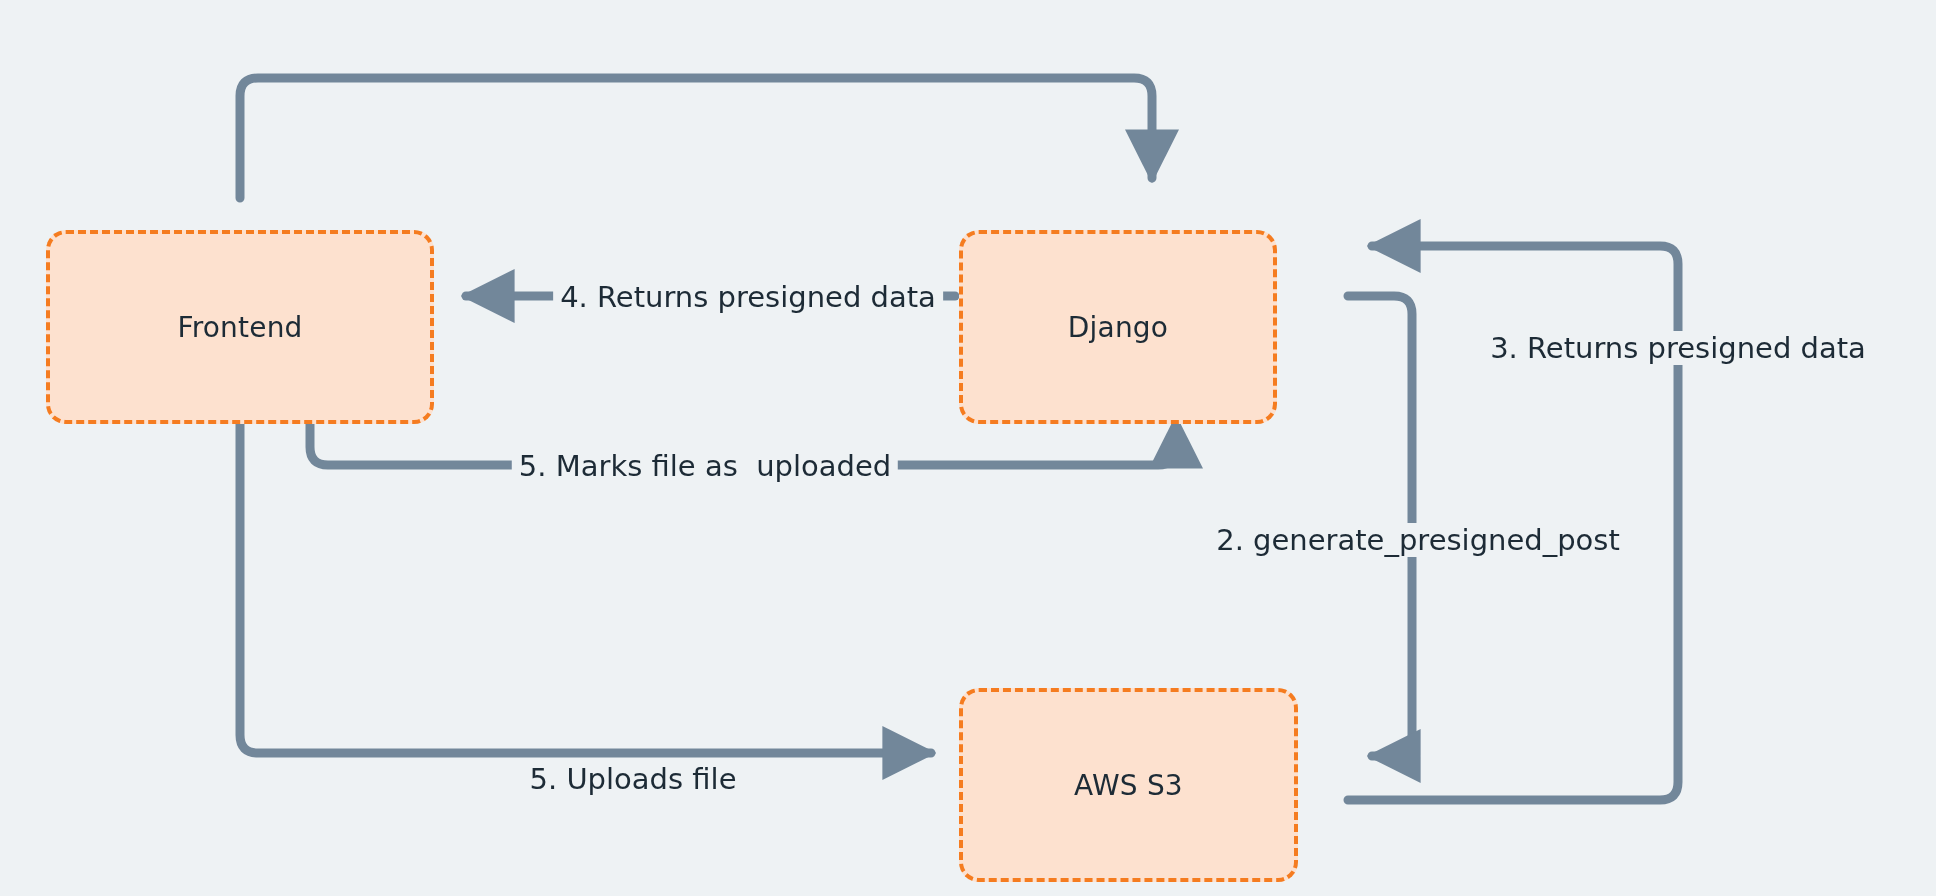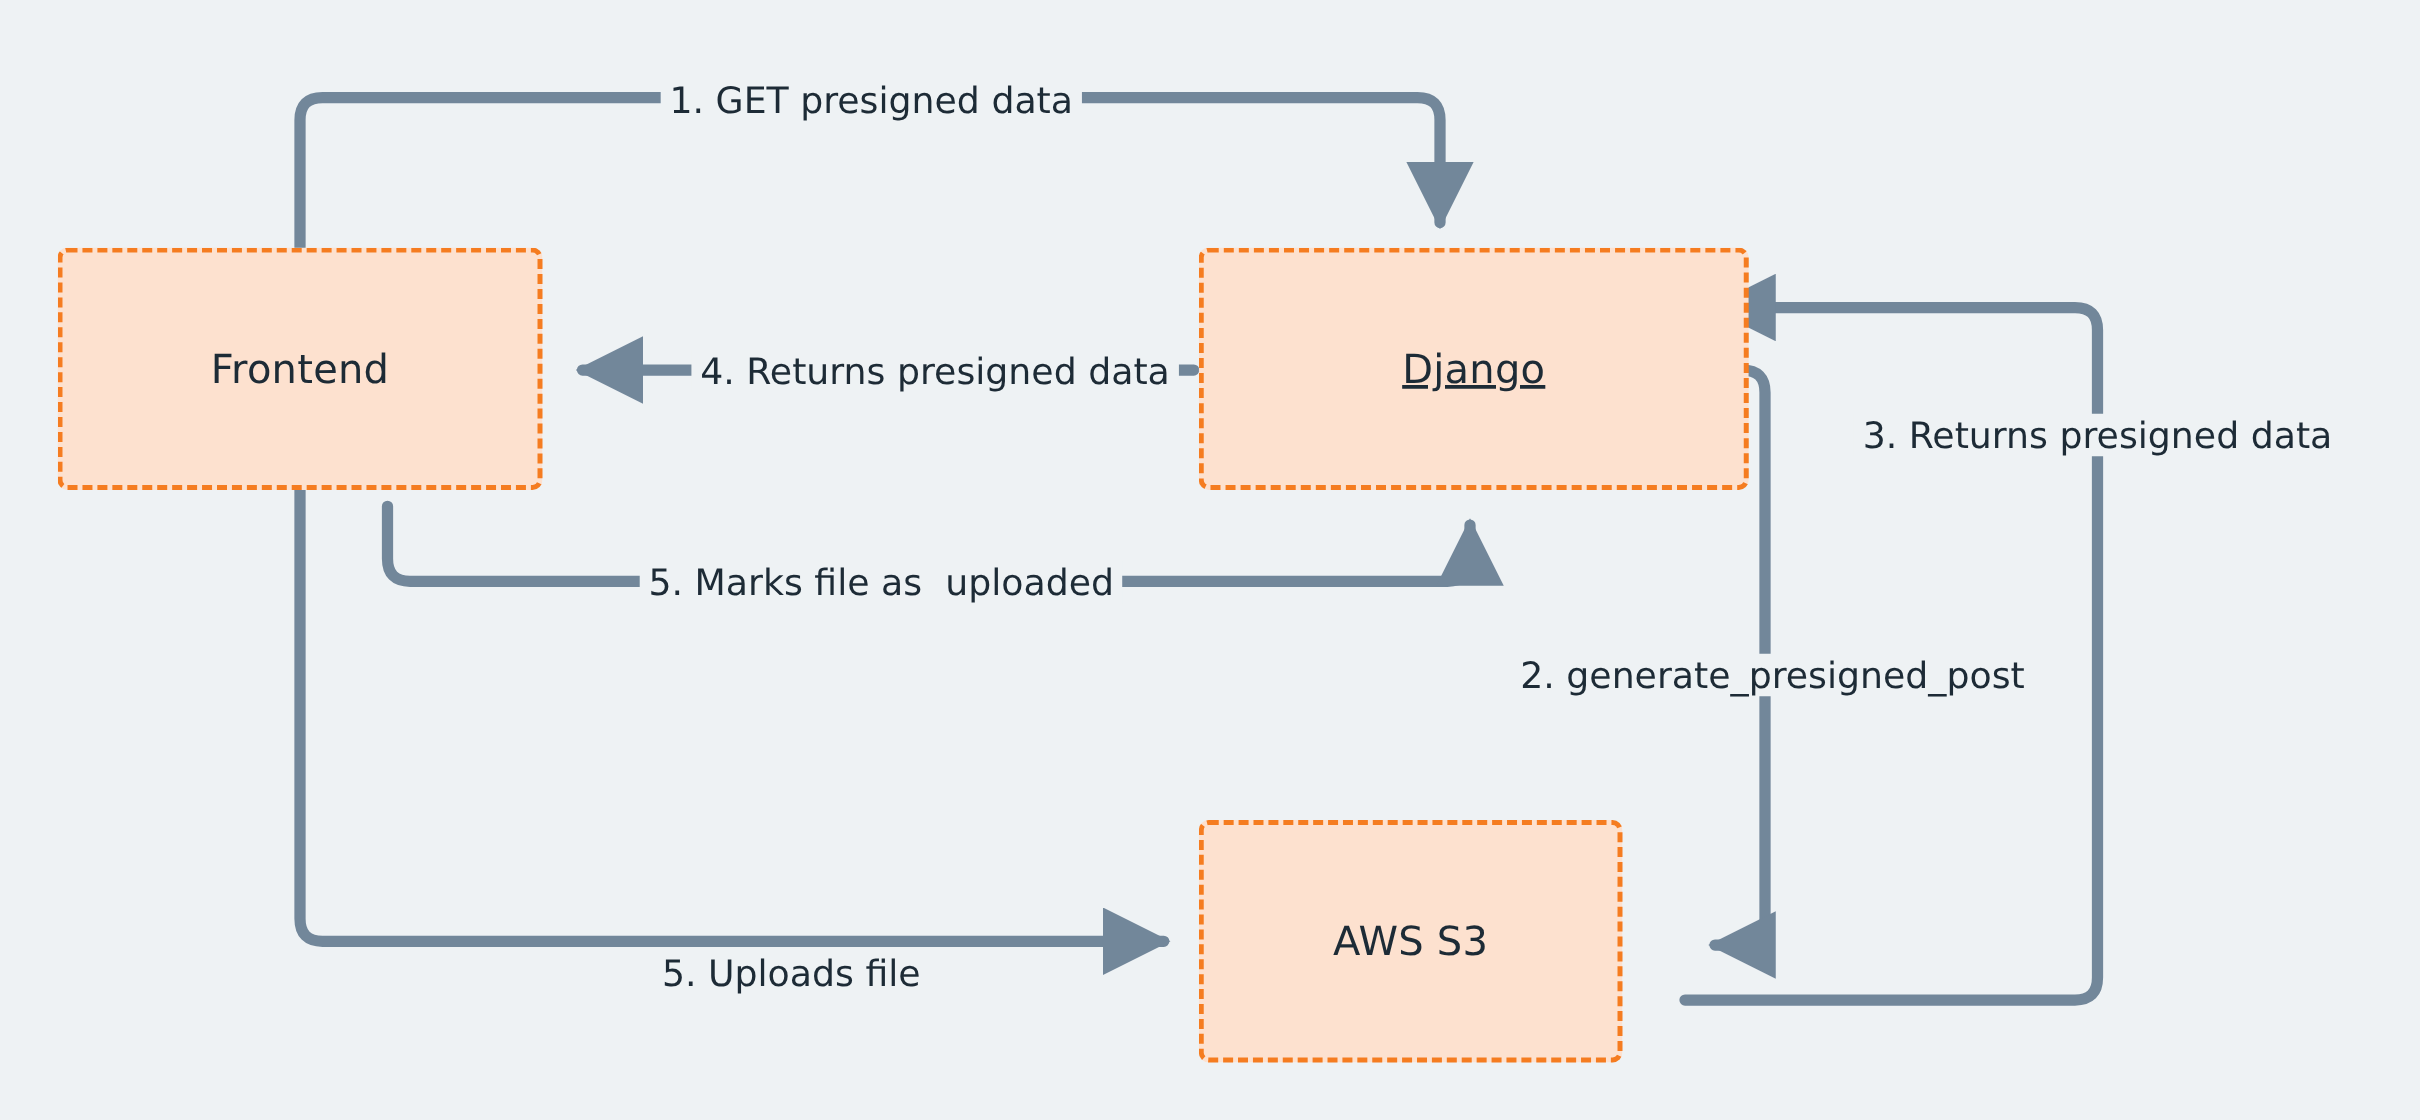--- a/index.html
+++ b/index.html
@@ -24,31 +24,32 @@
     left: 0;
     top: 0;
     width: 1936px;
     height: 896px;
   }
   .node {
     position: absolute;
     box-sizing: border-box;
     background: #fde1cf;
     border: 4px dashed #f57c20;
-    border-radius: 8px;
+    border-radius: 20px;
     display: flex;
     align-items: center;
     justify-content: center;
     color: #1d2b36;
-    font-size: 32px;
+    font-size: 28px;
     font-family: "DejaVu Sans", sans-serif;
     letter-spacing: 0.2px;
+    margin-top: 32px;
   }
   #node-frontend { left: 46px;  top: 198px; width: 388px; height: 194px; }
-  #node-django   { left: 959px; top: 198px; width: 440px; height: 194px; text-decoration: underline; }
+  #node-django   { left: 959px; top: 198px; width: 318px; height: 194px; }
   #node-s3       { left: 959px; top: 656px; width: 339px; height: 194px; }
 
   .edge-label {
     position: absolute;
     color: #1d2b36;
     font-size: 29px;
     font-family: "DejaVu Sans", sans-serif;
     white-space: pre;
     background: #eef2f4;
     padding: 0 7px;
@@ -86,21 +87,20 @@
   </div>
 
   <div class="node" id="node-django">
     <span>Django</span>
   </div>
 
   <div class="node" id="node-s3">
     <span>AWS S3</span>
   </div>
 
-  <div class="edge-label" style="left:697px; top:80px;">1. GET presigned data</div>
 
   <div class="edge-label" style="left:1418px; top:512px;margin-top:28px;">2. generate_presigned_post</div>
 
   <div class="edge-label" style="left:1678px; top:348px;">3. Returns presigned data</div>
 
   <div class="edge-label" style="left:748px; top:297px;">4. Returns presigned data</div>
 
   <div class="edge-label" style="left:633px; top:753px;margin-top:26px;">5. Uploads file</div>
 
   <div class="edge-label" style="left:705px; top:466px;">5. Marks file as  uploaded</div>

